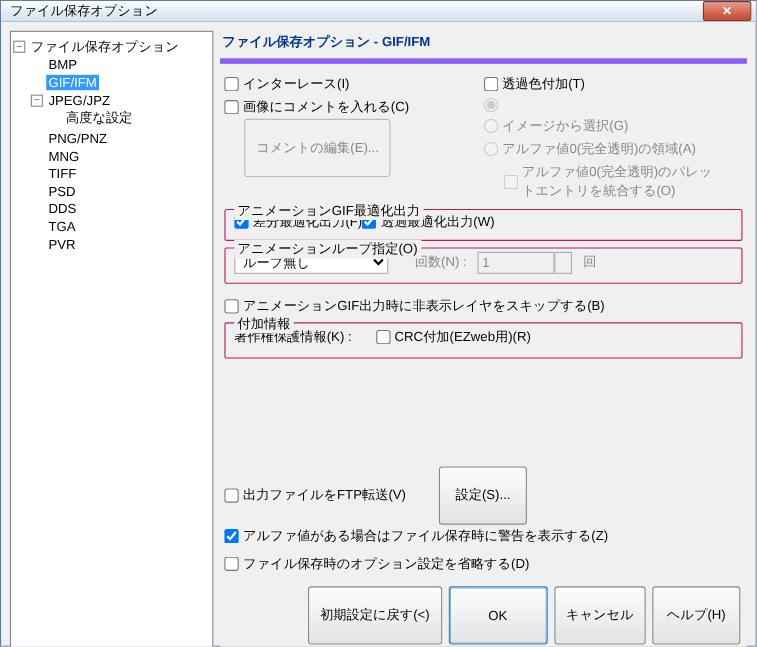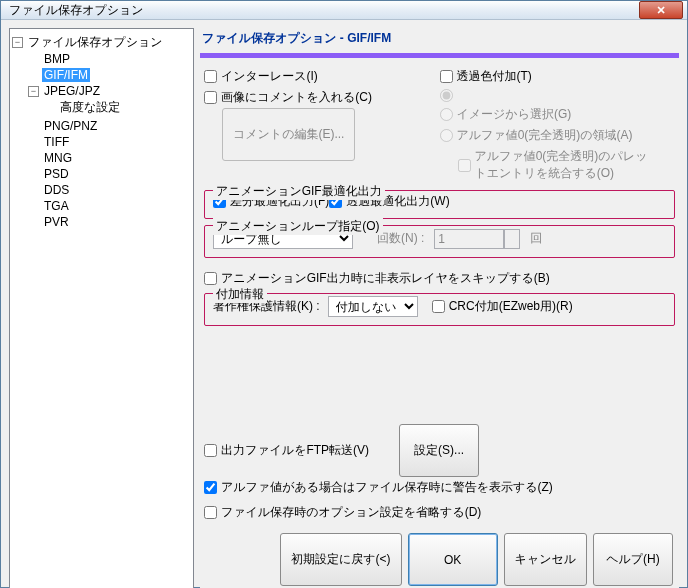--- a/index.html
+++ b/index.html
@@ -86,27 +86,27 @@
             </li>
             <li>
                 <div class="node">
                   <span class="spacer"></span>
                   <span class="label">PNG/PNZ</span>
                 </div>
               </li>
             <li>
                 <div class="node">
                   <span class="spacer"></span>
+                  <span class="label">MNG</span>
+                </div>
+              </li>
+            <li>
+                <div class="node">
+                  <span class="spacer"></span>
                   <span class="label">TIFF</span>
-                </div>
-              </li>
-            <li>
-                <div class="node">
-                  <span class="spacer"></span>
-                  <span class="label">MNG</span>
                 </div>
               </li>
             <li>
                 <div class="node">
                   <span class="spacer"></span>
                   <span class="label">PSD</span>
                 </div>
               </li>
             <li>
                 <div class="node">
@@ -201,21 +201,20 @@
         <label class="chk">
             <input type="checkbox" style="">
             <span>アニメーションGIF出力時に非表示レイヤをスキップする(B)</span>
           </label>
 
         <div class="group">
           <div class="group-title">付加情報</div>
           <div class="row">
             <span>著作権保護情報(K) :</span>
             <span style="width:8px"></span>
-            <select style="width:90px"><option>付加しない</option></select>
             <span style="width:14px"></span>
             <label class="chk">
                 <input type="checkbox" style="">
                 <span>CRC付加(EZweb用)(R)</span>
               </label>
           </div>
         </div>
 
         <div style="height:90px"></div>
 

